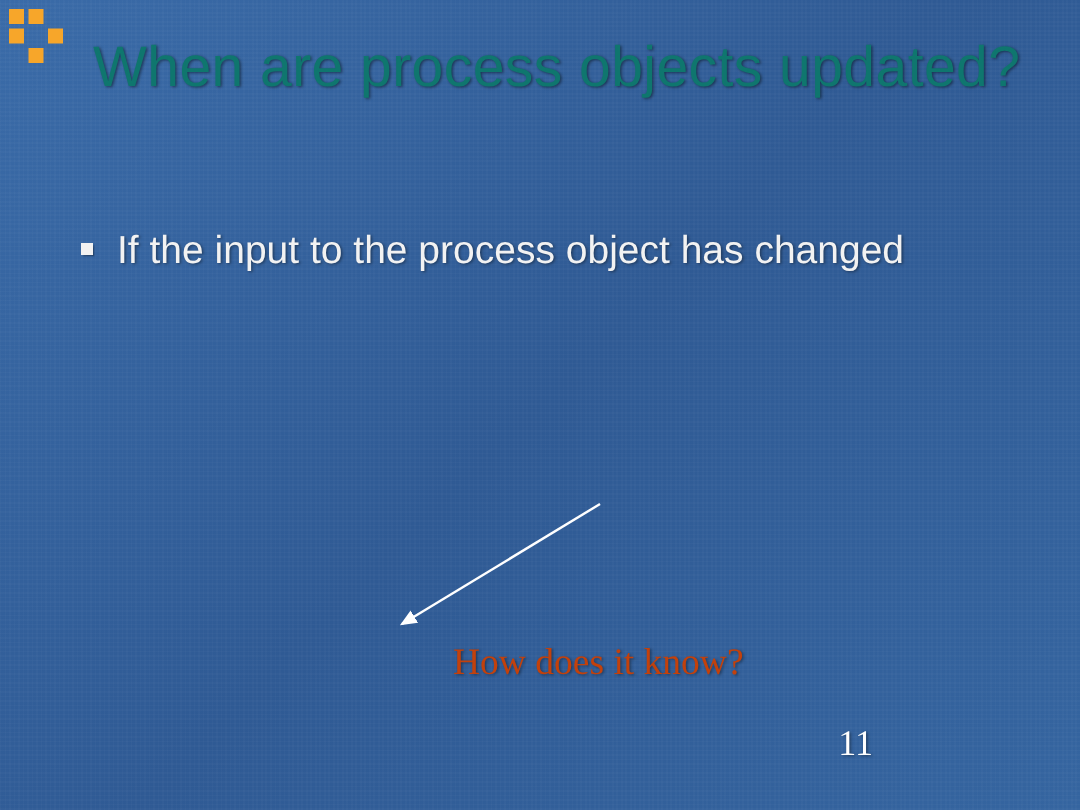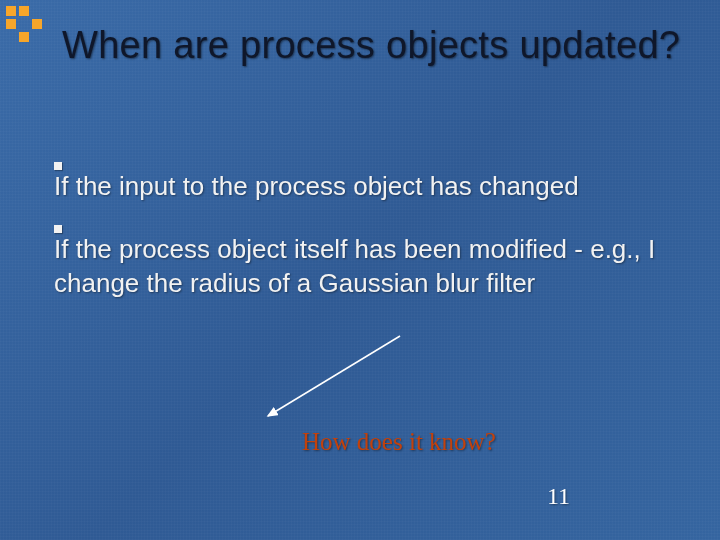--- a/index.html
+++ b/index.html
@@ -25,37 +25,36 @@
   }
   .logo .sq { width: 10px; height: 10px; background: #f7a62a; }
   .logo .sq.off { background: transparent; }
   .title {
     position: absolute;
     top: 24px; left: 62px; right: 20px;
     font-family: "Century Gothic", "Avant Garde", "URW Gothic", Arial, sans-serif;
     font-weight: 400;
     font-size: 38px;
     line-height: 1.15;
-    color: #0f172a;
+    color: #0f766e;
     text-shadow: 1px 1px 2px rgba(0,0,0,0.45);
     letter-spacing: 0.3px;
   }
   .content {
     position: absolute;
     top: 150px; left: 54px; right: 40px;
   }
   .bullet {
     display: flex;
     align-items: flex-start;
     margin-bottom: 10px;
     color: #f2f2f2;
     font-size: 26px;
     line-height: 1.28;
     text-shadow: 1px 1px 2px rgba(0,0,0,0.4);
-    flex-direction: column;
   }
   .bullet .marker {
     flex: 0 0 auto;
     width: 8px; height: 8px;
     background: #f2f2f2;
     margin-top: 12px;
     margin-right: 16px;
     box-shadow: 1px 1px 1px rgba(0,0,0,0.3);
   }
   .bullet .text { flex: 1 1 auto; }
@@ -68,21 +67,21 @@
     text-shadow: 1px 1px 2px rgba(0,0,0,0.4);
   }
   .arrow {
     position: absolute;
     left: 240px; top: 332px;
     width: 200px; height: 100px;
     pointer-events: none;
   }
   .page-num {
     position: absolute;
-    right: 150px; bottom: 30px;
+    right: 138px; bottom: 30px;
     font-family: "Times New Roman", Times, serif;
     font-size: 24px;
     color: #fff;
     text-shadow: 1px 1px 2px rgba(0,0,0,0.4);
   }
 </style>
 </head>
 <body>
 
 <div class="logo">
@@ -97,24 +96,20 @@
     <div class="sq off"></div>
 </div>
 
 <h1 class="title">When are process objects updated?</h1>
 
 <div class="content">
   <div class="bullet">
     <div class="marker"></div>
     <div class="text">If the input to the process object has changed</div>
   </div>
-  <div class="bullet">
-    <div class="marker"></div>
-    <div class="text">If the process object itself has been modified - e.g., I change the radius of a Gaussian blur filter</div>
-  </div>
 </div>
 
 <svg class="arrow" viewBox="0 0 200 100">
   <defs>
     <marker id="ah" markerWidth="8" markerHeight="8" refX="6" refY="3" orient="auto">
       <path d="M0,0 L7,3 L0,6 Z" fill="#ffffff"></path>
     </marker>
   </defs>
   <line x1="160" y1="4" x2="28" y2="84" stroke="#ffffff" stroke-width="1.6" marker-end="url(#ah)"></line>
 </svg>

